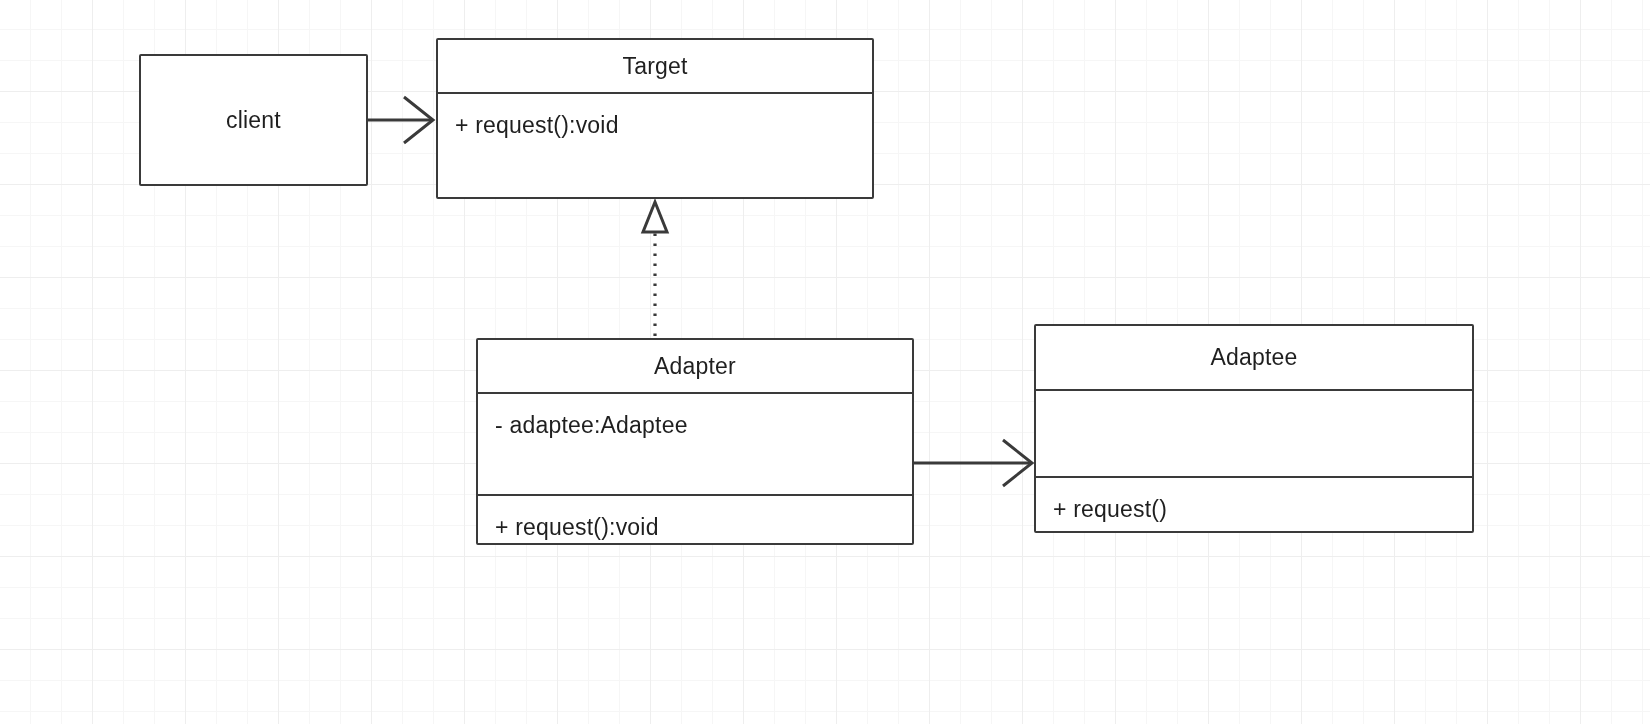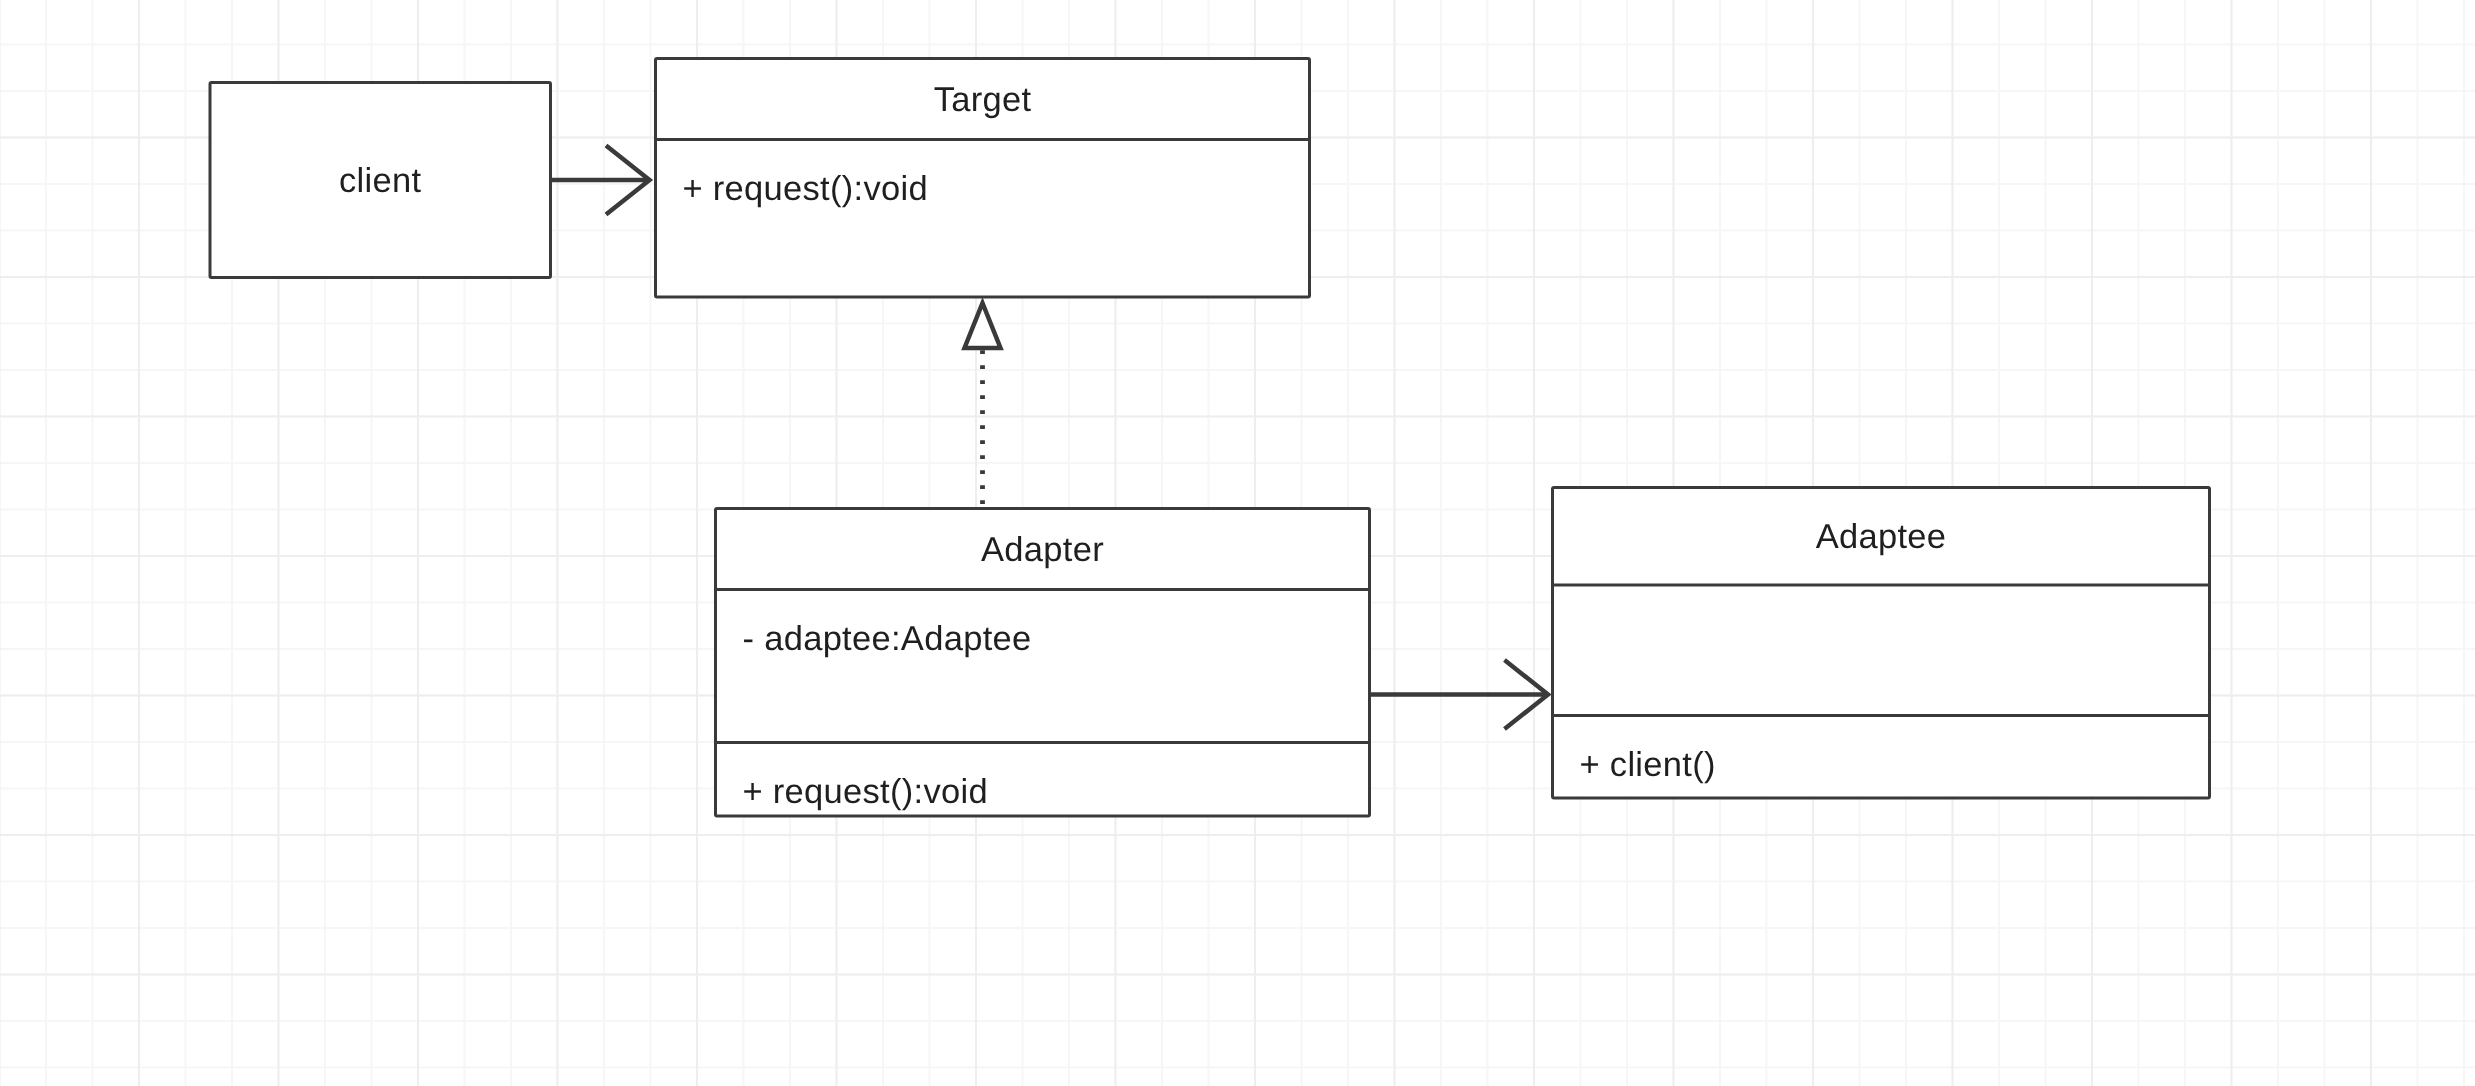--- a/index.html
+++ b/index.html
@@ -141,17 +141,17 @@
   </div>
 
   <div class="node" style="left:1034px; top:324px; width:440px; height:209px;">
     <div class="compartment comp-title" style="height:63px;">
       <span class="ctext">Adaptee</span>
     </div>
     <div class="compartment comp-body" style="height:87px;">
       <span class="ctext"></span>
     </div>
     <div class="compartment comp-body" style="height:71px;">
-      <span class="ctext">+ client()</span>
+      <span class="ctext">+ request()</span>
     </div>
   </div>
 
 </div>
 
 </body></html>

